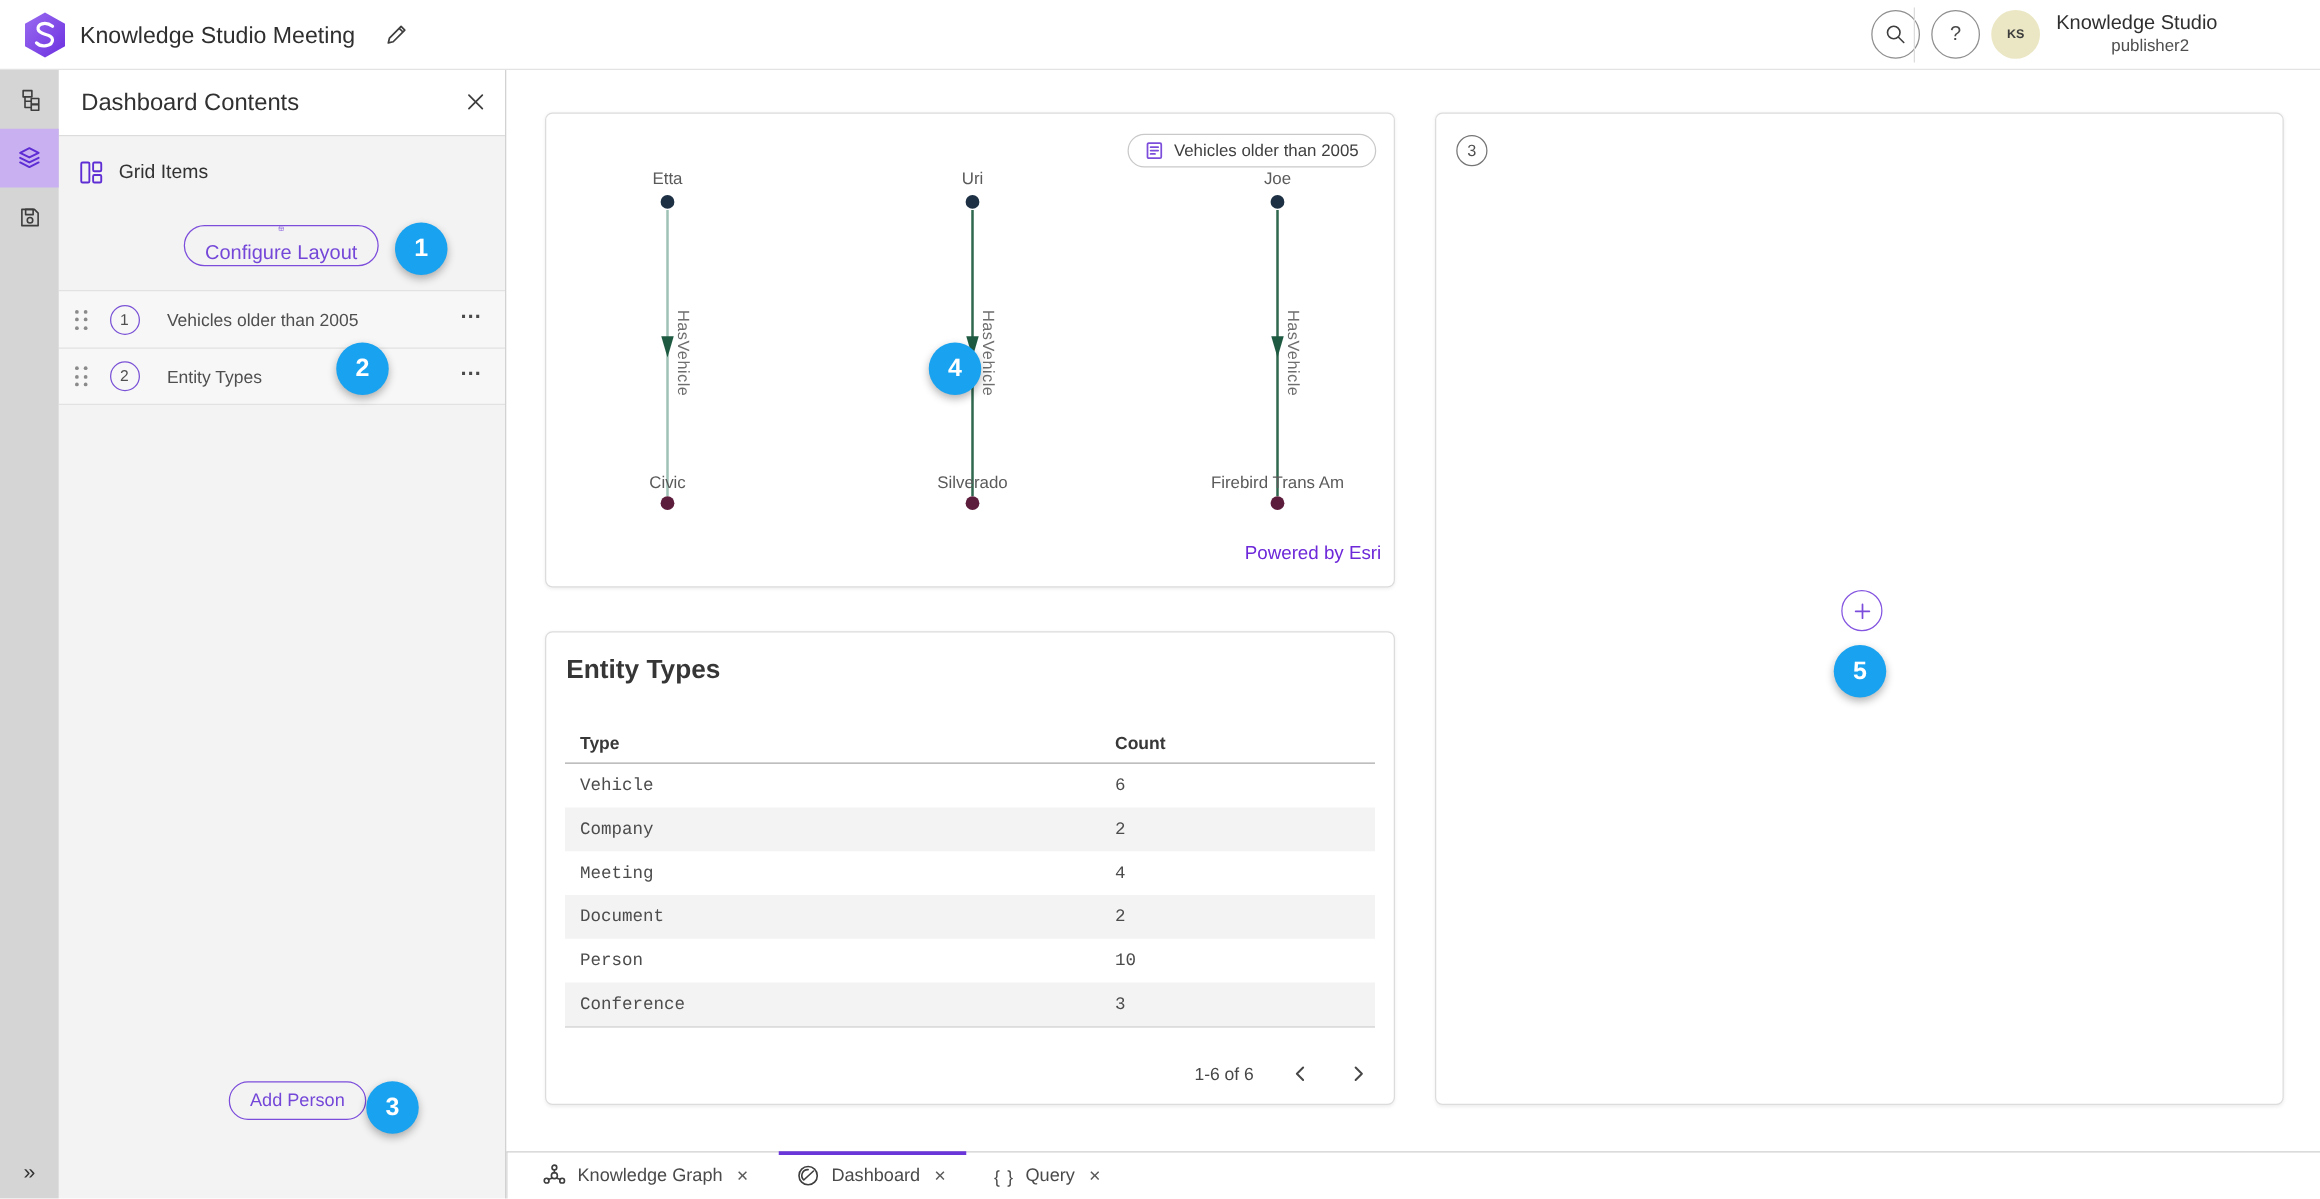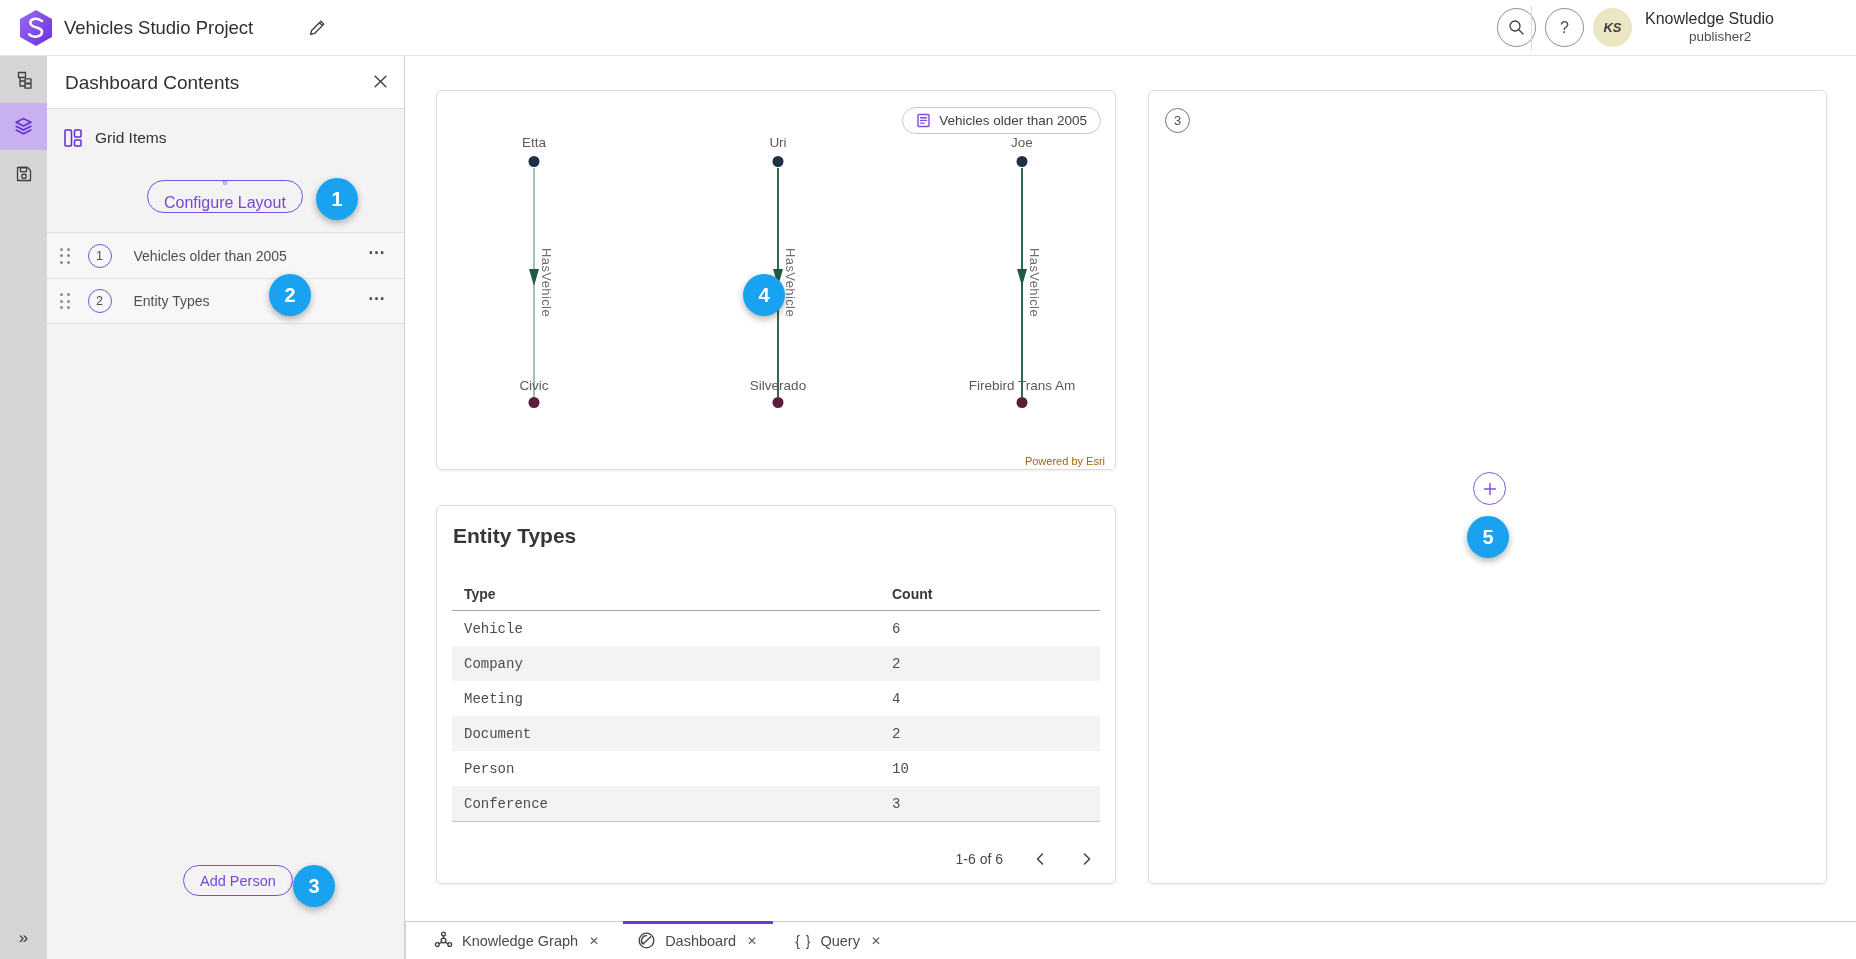--- a/index.html
+++ b/index.html
@@ -8,21 +8,21 @@
 
   
   .app-header { position:absolute; left:0; top:0; width:1856px; height:56px; background:#fff; border-bottom:1px solid #e3e3e3; z-index:5; }
   .logo { position:absolute; left:16px; top:8px; width:40px; height:40px; }
   .page-title { position:absolute; left:64px; top:0; height:56px; line-height:56px; font-size:18.5px; color:#2f2f2f; }
   .edit-btn { position:absolute; left:306px; top:18px; width:22px; height:22px; background:none; border:none; cursor:pointer; }
   .circle-btn { position:absolute; top:8px; width:39px; height:39px; border-radius:50%; border:1px solid #8f8f8f; background:#fff; display:flex; align-items:center; justify-content:center; cursor:pointer; font-size:16px; color:#4a4a4a; }
   .search-btn { left:1497px; }
   .help-btn  { left:1545px; }
   .header-divider { position:absolute; left:1531px; top:6px; width:1px; height:44px; background:#dcdcdc; }
-  .avatar { position:absolute; left:1593px; top:8px; width:39px; height:39px; border-radius:50%; background:#ebe7c4; display:flex; align-items:center; justify-content:center; font-size:13px; font-weight:700; color:#3c3c3c; cursor:pointer;font-style:italic; }
+  .avatar { position:absolute; left:1593px; top:8px; width:39px; height:39px; border-radius:50%; background:#ebe7c4; display:flex; align-items:center; justify-content:center; font-size:10px; font-weight:700; color:#3c3c3c; cursor:pointer; }
   .account { position:absolute; left:1645px; top:9px; line-height:1.25; }
   .account .name { font-size:16px; color:#2f2f2f; }
   .account .user { font-size:13.5px; color:#4e4e4e;padding-left:44px; }
 
   
   .rail { position:absolute; left:0; top:56px; width:47px; height:903px; background:#d5d5d5; z-index:4; }
   .rail-item { width:47px; height:47px; display:flex; align-items:center; justify-content:center; cursor:pointer; }
   .rail-item.active { background:#c9b1f1; }
   .rail-expand { position:absolute; left:0; bottom:6px; width:47px; height:30px; display:flex; align-items:center; justify-content:center; font-size:17px; color:#333; cursor:pointer; }
 
@@ -55,21 +55,21 @@
   .node-label { position:absolute; width:100%; text-align:center; font-size:13.5px; color:#5a5a5a; }
   .node-label.top { top:44px; }
   .node-label.bottom { top:287px; }
   .node-dot { position:absolute; left:50%; transform:translateX(-50%); width:11px; height:11px; border-radius:50%; cursor:pointer; }
   .node-dot.top { top:65px; background:#1d3044; }
   .node-dot.bottom { top:306px; background:#5c1c3c; }
   .edge-line { position:absolute; top:77px; height:229px; left:calc(50% - 1px); width:2px; background:#2f684e; }
   .c1 .edge-line { background:#9fc2b5; width:1.5px; }
   .edge-arrow { position:absolute; top:178px; left:50%; transform:translateX(-50%); width:0; height:0; border-left:5px solid transparent; border-right:5px solid transparent; border-top:17px solid #1e5a41; }
   .edge-label { position:absolute; left:calc(50% + 5px); top:157px; writing-mode:vertical-rl; font-size:13px; color:#6e6e6e; letter-spacing:.4px; }
-  .attribution { position:absolute; right:1px; bottom:0; background:rgba(255,255,255,.88); padding:2px 9px; font-size:11px; color:#a16207; border-radius:3px 0 0 0; }
+  .attribution { position:absolute; right:1px; bottom:16px; background:rgba(255,255,255,.88); padding:2px 9px; font-size:15px; color:#6d28d9; border-radius:3px 0 0 0; }
 
   .table-card { left:436px; top:505px; width:680px; height:379px; }
   .table-title { position:absolute; left:16px; top:18px; font-size:21px; font-weight:700; color:#363636; }
   .etable { position:absolute; left:15px; right:15px; top:72px; border-bottom:1px solid #c6c6c6; }
   .ehead { position:relative; height:33px; display:flex; align-items:center; padding:0 12px; border-bottom:1px solid #a9a9a9; font-weight:700; font-size:14px; color:#383838; }
   .erow { position:relative; height:35px; display:flex; align-items:center; padding:0 12px; font-size:14px; color:#4c4c4c; cursor:default;font-family:Liberation Mono, monospace; }
   .erow.alt { background:#f3f3f3; }
   .count-col { position:absolute; left:440px; }
   .pagination { position:absolute; right:18px; top:333px; height:40px; display:flex; align-items:center; gap:27px; font-size:14px; color:#474747; }
   .page-btn { border:none; background:none; cursor:pointer; width:20px; height:20px; display:flex; align-items:center; justify-content:center; }
@@ -98,21 +98,21 @@
     <svg class="logo" viewBox="0 0 40 40">
       <defs>
           <linearGradient id="lg" x1="0" y1="0" x2="1" y2="1">
         <stop offset="0" stop-color="#9a6cf0"></stop>
             <stop offset="1" stop-color="#6c2fe0"></stop>
       </linearGradient>
         </defs>
       <polygon points="20,2 36,11 36,29 20,38 4,29 4,11" fill="url(#lg)"></polygon>
       <path d="M26 13 C20 8.5 13.5 11.5 14.5 15.5 C15.7 20.5 26 18.8 26 23.8 C26 28.8 17 30.5 13.2 26.3" stroke="#fff" stroke-width="2.6" fill="none" stroke-linecap="round"></path>
     </svg>
-    <div class="page-title">Vehicles Studio Project</div>
+    <div class="page-title">Knowledge Studio Meeting</div>
     <button class="edit-btn">
       <svg width="19" height="19" viewBox="0 0 18 18">
           <path class="st" d="M2.5 15.5 L3.4 11.8 L12.2 3 L15 5.8 L6.2 14.6 Z M10.8 4.4 L13.6 7.2"></path>
         </svg>
     </button>
 
     <button class="circle-btn search-btn">
       <svg width="17" height="17" viewBox="0 0 17 17">
           <circle class="st" cx="7" cy="7" r="5"></circle>
           <line class="st" x1="10.8" y1="10.8" x2="15" y2="15"></line>

